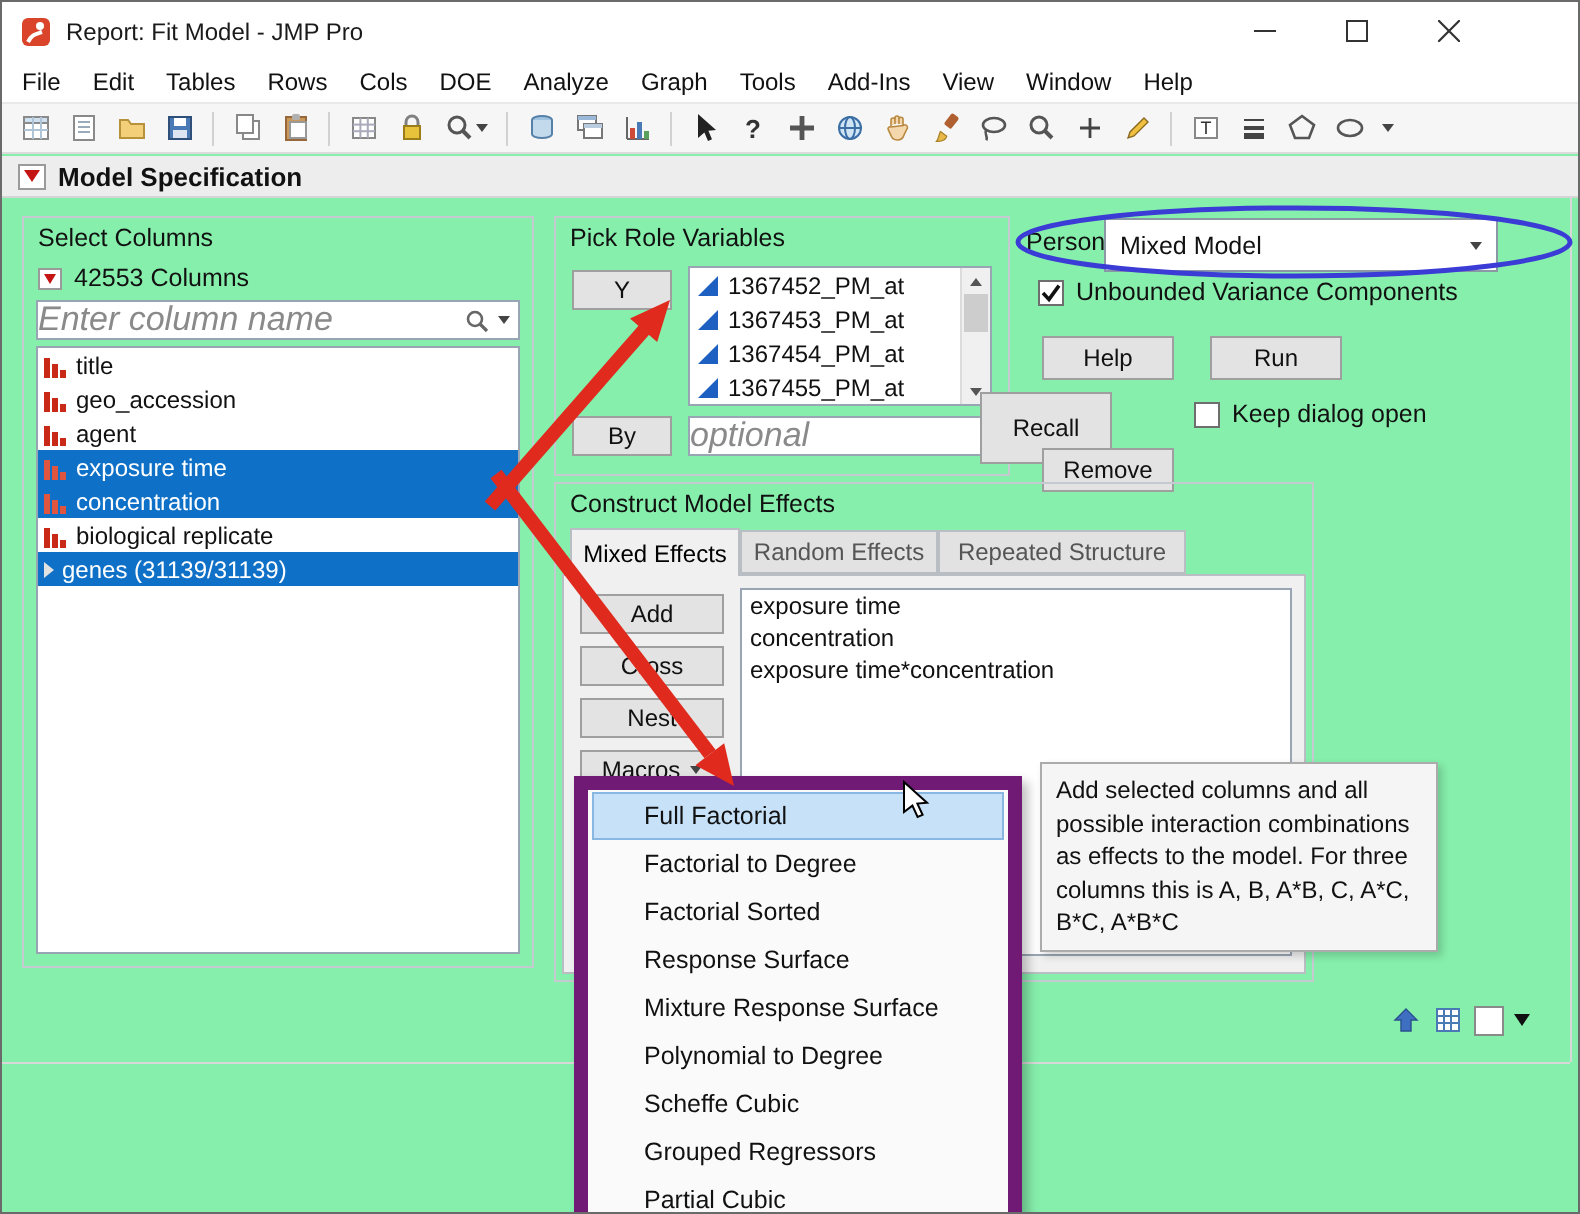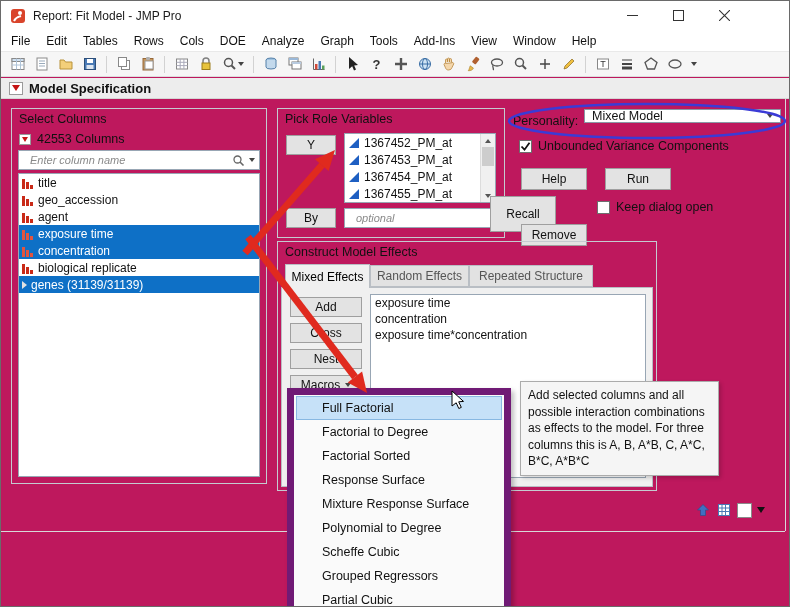--- a/index.html
+++ b/index.html
@@ -1,18 +1,18 @@
 <!DOCTYPE html>
 <html><head>
 <meta charset="utf-8">
 <style>
   *{margin:0;padding:0;box-sizing:border-box}
   html,body{margin:0;padding:0}
   body{font-family:"Liberation Sans",sans-serif;background:#ddd}
-  .window{position:relative;width:790px;height:607px;background:#be185d;border:1px solid #6a6a6a;overflow:hidden;font-size:12px;color:#111}
+  .window{position:relative;width:790px;height:607px;background:#86efac;border:1px solid #6a6a6a;overflow:hidden;font-size:12px;color:#111}
   .titlebar{position:absolute;left:0;top:0;right:0;height:29px;background:#fff;display:flex;align-items:center;gap:7px;padding-left:9px}
   .wtitle{font-size:12px;color:#1a1a1a}
   .wctrls{position:absolute;right:42px;top:0;display:flex}
   .wbtn{width:46px;height:28px;display:flex;align-items:center;justify-content:center}
   .menubar{position:absolute;left:0;top:29px;right:0;height:21px;background:#fff;display:flex;align-items:center;padding-left:2px}
   .mitem{padding:2px 8px;cursor:default}
   .toolbar{position:absolute;left:0;top:50px;right:0;height:26px;background:#f6f6f6;border-top:1px solid #e9e9e9;border-bottom:1px solid #dcdcdc;display:flex;align-items:center;padding-left:5px;gap:1px}
   .tbtn{width:23px;height:21px;display:flex;align-items:center;justify-content:center;border-radius:2px}
   .tglyph{font-size:13px;font-weight:bold;color:#333;line-height:1}
   .tsep{width:1px;height:17px;background:#d2d2d2;margin:0 4px}
@@ -22,21 +22,21 @@
   .redtri{width:0;height:0;border-left:4px solid transparent;border-right:4px solid transparent;border-top:6px solid #c41414}
   .caret{width:0;height:0;border-left:3.5px solid transparent;border-right:3.5px solid transparent;border-top:4.5px solid #444}
   .groupbox{position:absolute;border:1px solid #c5cad0}
   .gbtitle{position:absolute;left:7px;top:3px;font-size:12.5px;white-space:nowrap}
   .listbox{position:absolute;background:#fff;border:1px solid #98a6b4;overflow:hidden}
   .lrow{height:17px;display:flex;align-items:center;gap:4px;padding-left:3px;white-space:nowrap;font-size:12px}
   .lrow.sel{background:#0e70c6;color:#fff}
   .chev{width:0;height:0;border-top:4px solid transparent;border-bottom:4px solid transparent;border-left:5px solid #e2e2e2;flex:none}
   .btn{position:absolute;background:#e3e3e3;border:1px solid #9f9f9f;display:flex;align-items:center;justify-content:center;font-size:12px;gap:5px}
   .searchbox{position:absolute;background:#fff;border:1px solid #98a6b4;display:flex;align-items:center;padding-right:4px;gap:4px}
-  .searchbox input,.optbox input{flex:1;border:none;outline:none;font-family:"Liberation Sans",sans-serif;font-size:11px;color:#333;padding:0 11px;min-width:0;background:transparent}
+  .searchbox input,.optbox input{flex:1;border:none;outline:none;font-family:"Liberation Sans",sans-serif;font-size:17px;color:#333;padding:0 0;min-width:0;background:transparent}
   .searchbox input::placeholder,.optbox input::placeholder{color:#8a8a8a;font-style:italic}
   .optbox{position:absolute;background:#fff;border:1px solid #98a6b4;display:flex;align-items:center}
   .sbar{position:absolute;right:0;top:0;bottom:0;width:15px;background:#f0f0f0;border-left:1px solid #dcdcdc}
   .sbtn{height:13px;display:flex;align-items:center;justify-content:center}
   .sb-up{width:0;height:0;border-left:3.5px solid transparent;border-right:3.5px solid transparent;border-bottom:4.5px solid #555}
   .sb-dn{width:0;height:0;border-left:3.5px solid transparent;border-right:3.5px solid transparent;border-top:4.5px solid #555}
   .sthumb{position:absolute;left:1px;right:1px;top:13px;height:19px;background:#cdcdcd}
   .tab{position:absolute;height:22px;display:flex;align-items:center;justify-content:center;border:1px solid #b9bec4;background:#e2e2e2;color:#555;font-size:12px;z-index:2}
   .tab.active{background:#f0f0f0;color:#000;top:263px;height:24px;z-index:3;border-bottom:none}
   .tabbody{position:absolute;border:1px solid #b9bec4;background:#f0f0f0;z-index:1}
@@ -400,21 +400,21 @@
     </div>
     <div class="btn" style="left:8px;top:99px;width:50px;height:20px">
         <span>By</span>
       </div>
     <div class="optbox" style="left:66px;top:99px;width:148px;height:20px">
       <input type="text" placeholder="optional" style="">
     </div>
   </div>
 
   <span class="cbrow" style="left:512px;top:113px">Personality:</span>
-  <div class="combobox" style="left:583px;top:108px;width:197px;height:14px">
+  <div class="combobox" style="left:551px;top:108px;width:197px;height:27px">
     <span>Mixed Model</span>
     <span class="caret"></span>
   </div>
   <div class="cbrow" style="left:518px;top:138px">
     <span class="cb">
         <svg width="11" height="11">
           <path d="M1.5 5.5 l3 3.2 L9.5 1.8" stroke="#111" stroke-width="1.8" fill="none"></path>
         </svg>
       </span>
     <span>Unbounded Variance Components</span>

